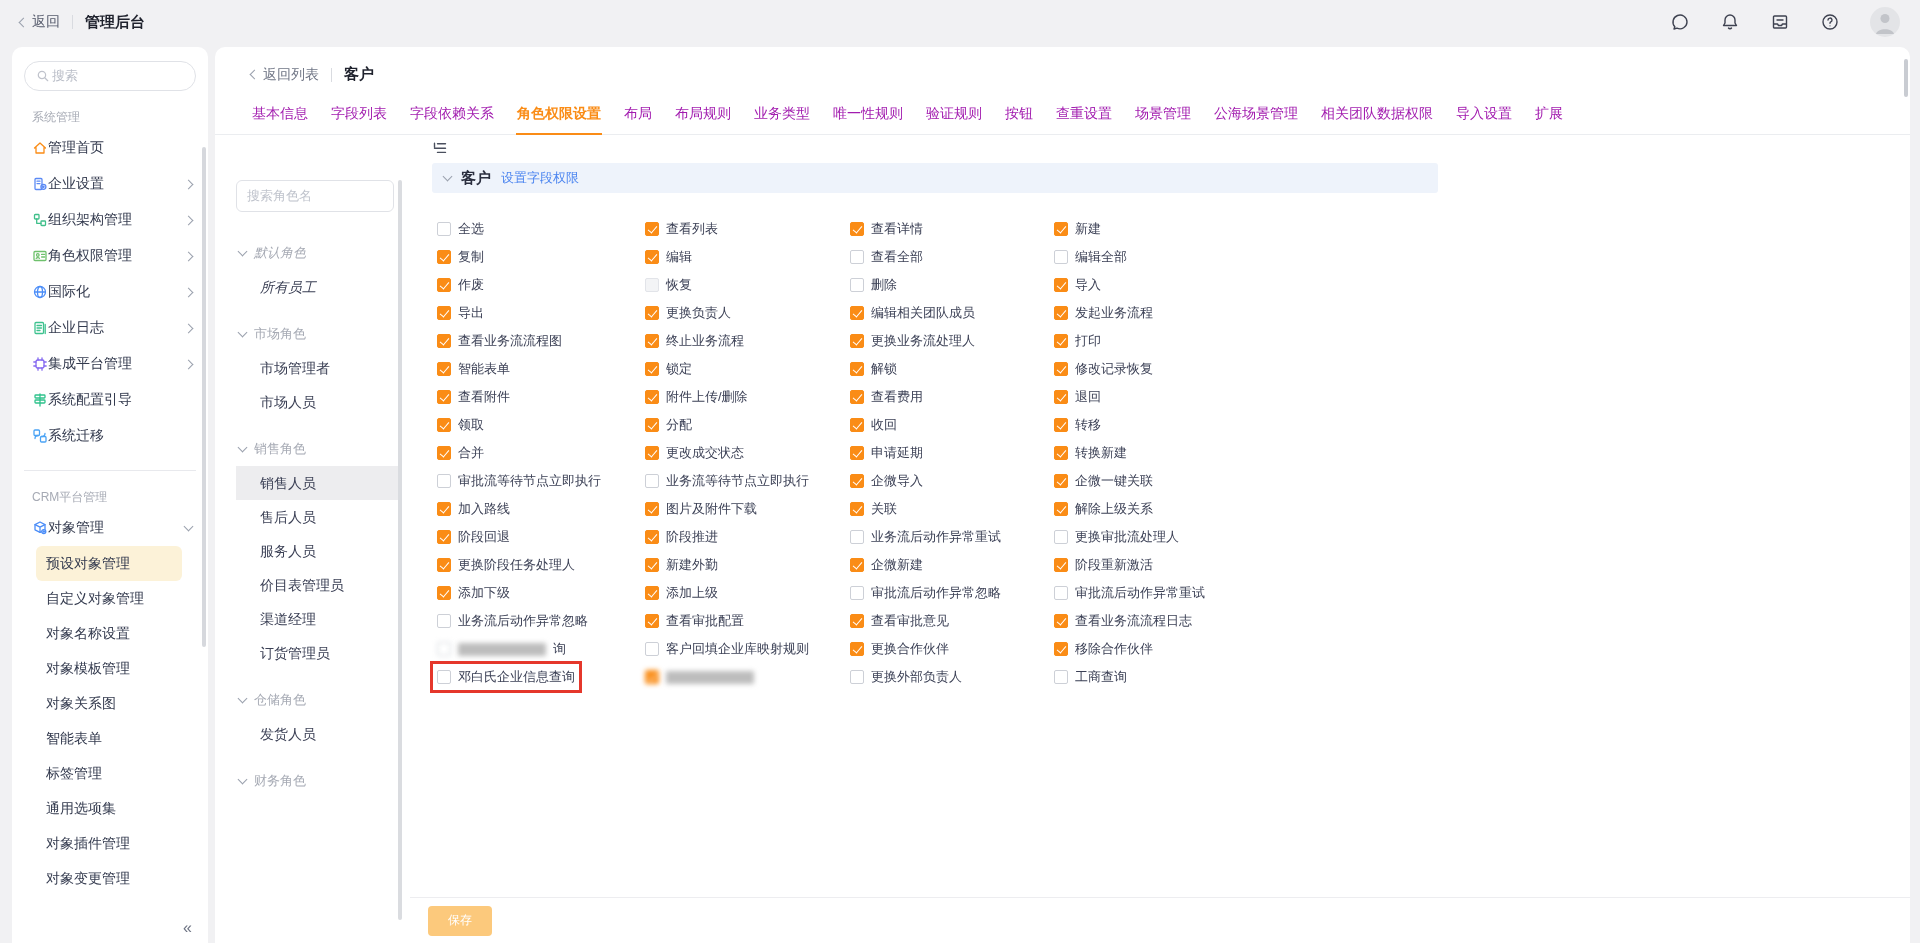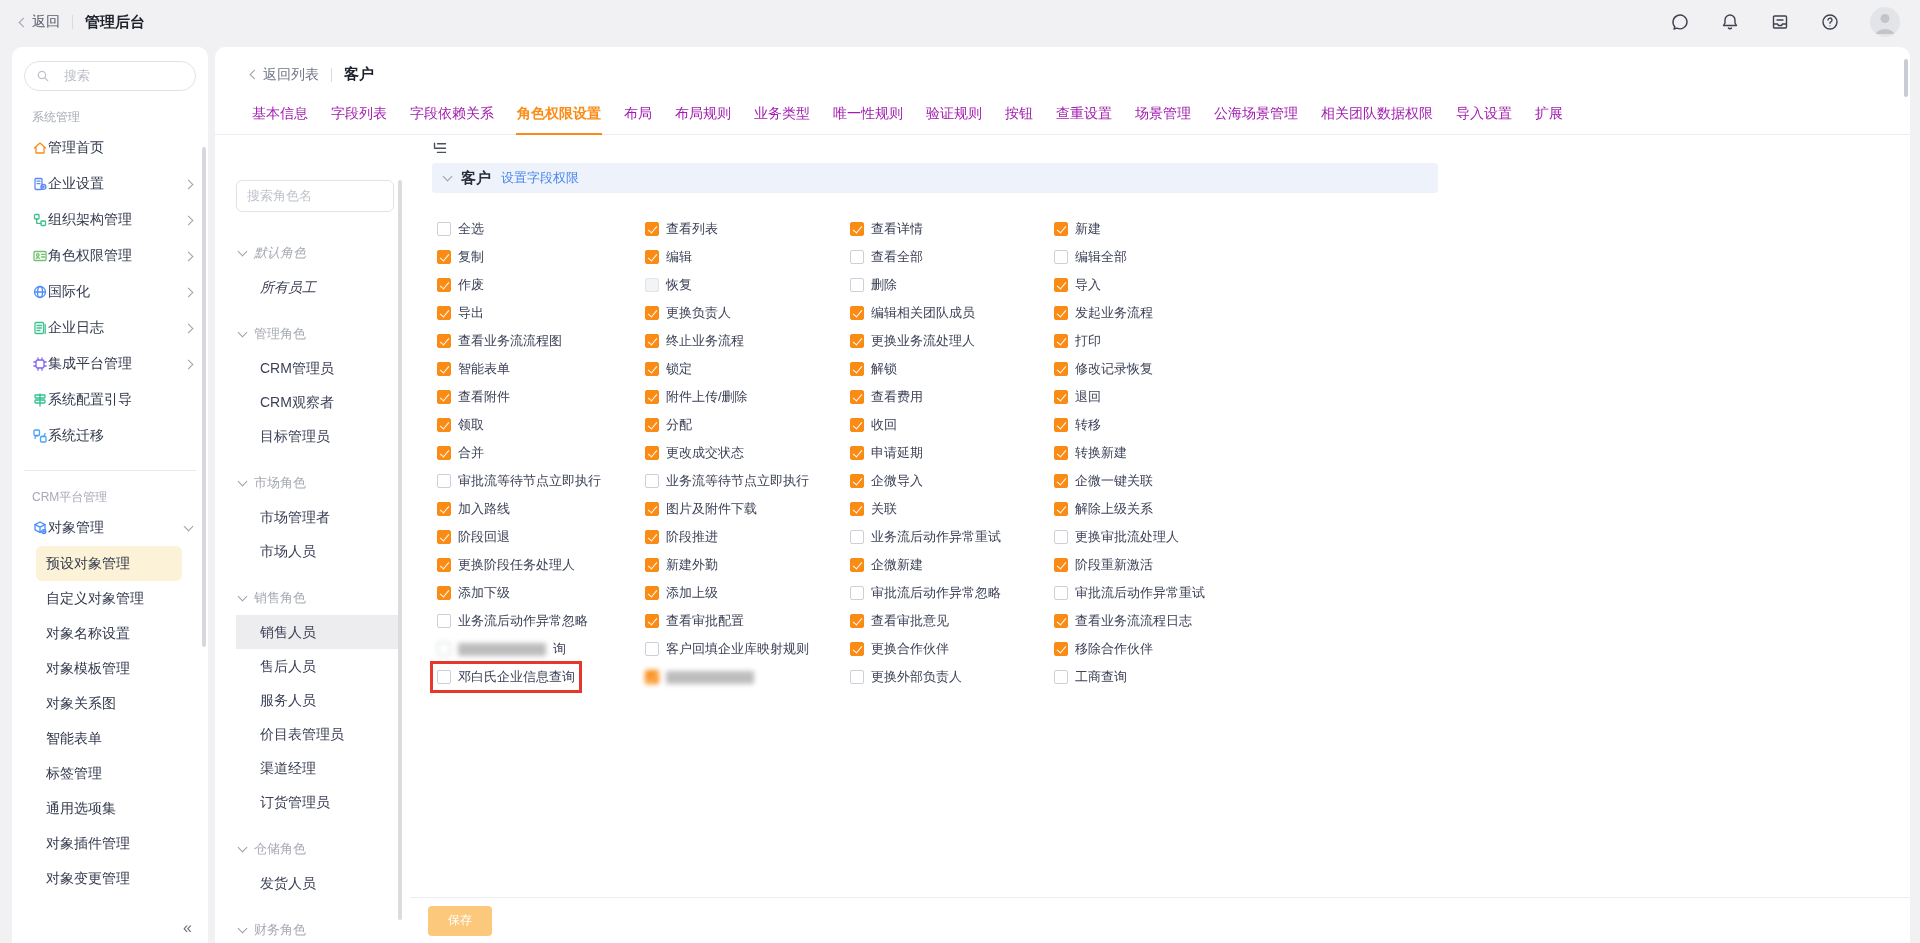--- a/index.html
+++ b/index.html
@@ -15,21 +15,21 @@
   .top-icons { margin-left:auto; display:flex; align-items:center; gap:30px; color:#3e4250; }
 
   
   .chev { display:inline-block; width:7px; height:7px; border-right:1.4px solid #9aa0ad; border-bottom:1.4px solid #9aa0ad; flex:0 0 auto; }
   .chev.left  { transform:rotate(135deg); }
   .chev.right { transform:rotate(-45deg); }
   .chev.down  { transform:rotate(45deg); margin-top:-3px; }
 
   
   .sidebar { position:absolute; left:12px; top:47px; width:196px; bottom:0; background:#fff; border-radius:10px 10px 0 0; overflow:hidden; }
-  .side-search { margin:14px 12px 4px; height:30px; border:1px solid #e0e2e7; border-radius:16px; display:flex; align-items:center; gap:14px; padding:0 11px; color:#b9bdc7; font-size:13px; }
+  .side-search { margin:14px 12px 4px; height:30px; border:1px solid #e0e2e7; border-radius:16px; display:flex; align-items:center; gap:2px; padding:0 11px; color:#b9bdc7; font-size:13px; }
   .sec-label { margin:18px 0 4px 20px; font-size:12px; color:#a6aab4; }
   .side-item { height:36px; display:flex; align-items:center; padding:0 16px 0 20px; font-size:14px; color:#333a4e; cursor:pointer; }
   .side-item .arrow { margin-left:auto; }
   .sub-item { height:35px; display:flex; align-items:center; padding-left:34px; font-size:14px; color:#333a4e; cursor:pointer; }
   .sub-item.active { background:#fcf2d8; border-radius:6px; margin:0 26px 0 24px; padding-left:10px; }
   .side-divider { height:1px; background:#e8e9ed; margin:16px 12px 0; }
   .side-thumb { position:absolute; right:2px; top:100px; width:4px; height:500px; background:#d6d8dd; border-radius:2px; }
   .collapse-glyph { position:absolute; right:16px; bottom:6px; font-size:16px; color:#6d7383; cursor:pointer; }
 
   
@@ -290,29 +290,20 @@
         <div class="role-group">
           <div class="role-group-h">
             <span class="chev down"></span>
             <span>默认角色</span>
           </div>
           <div class="role-item">所有员工</div>
         </div>
         <div class="role-group">
           <div class="role-group-h">
             <span class="chev down"></span>
-            <span>管理角色</span>
-          </div>
-          <div class="role-item">CRM管理员</div>
-          <div class="role-item">CRM观察者</div>
-          <div class="role-item">目标管理员</div>
-        </div>
-        <div class="role-group">
-          <div class="role-group-h">
-            <span class="chev down"></span>
             <span>市场角色</span>
           </div>
           <div class="role-item">市场管理者</div>
           <div class="role-item">市场人员</div>
         </div>
         <div class="role-group">
           <div class="role-group-h">
             <span class="chev down"></span>
             <span>销售角色</span>
           </div>

